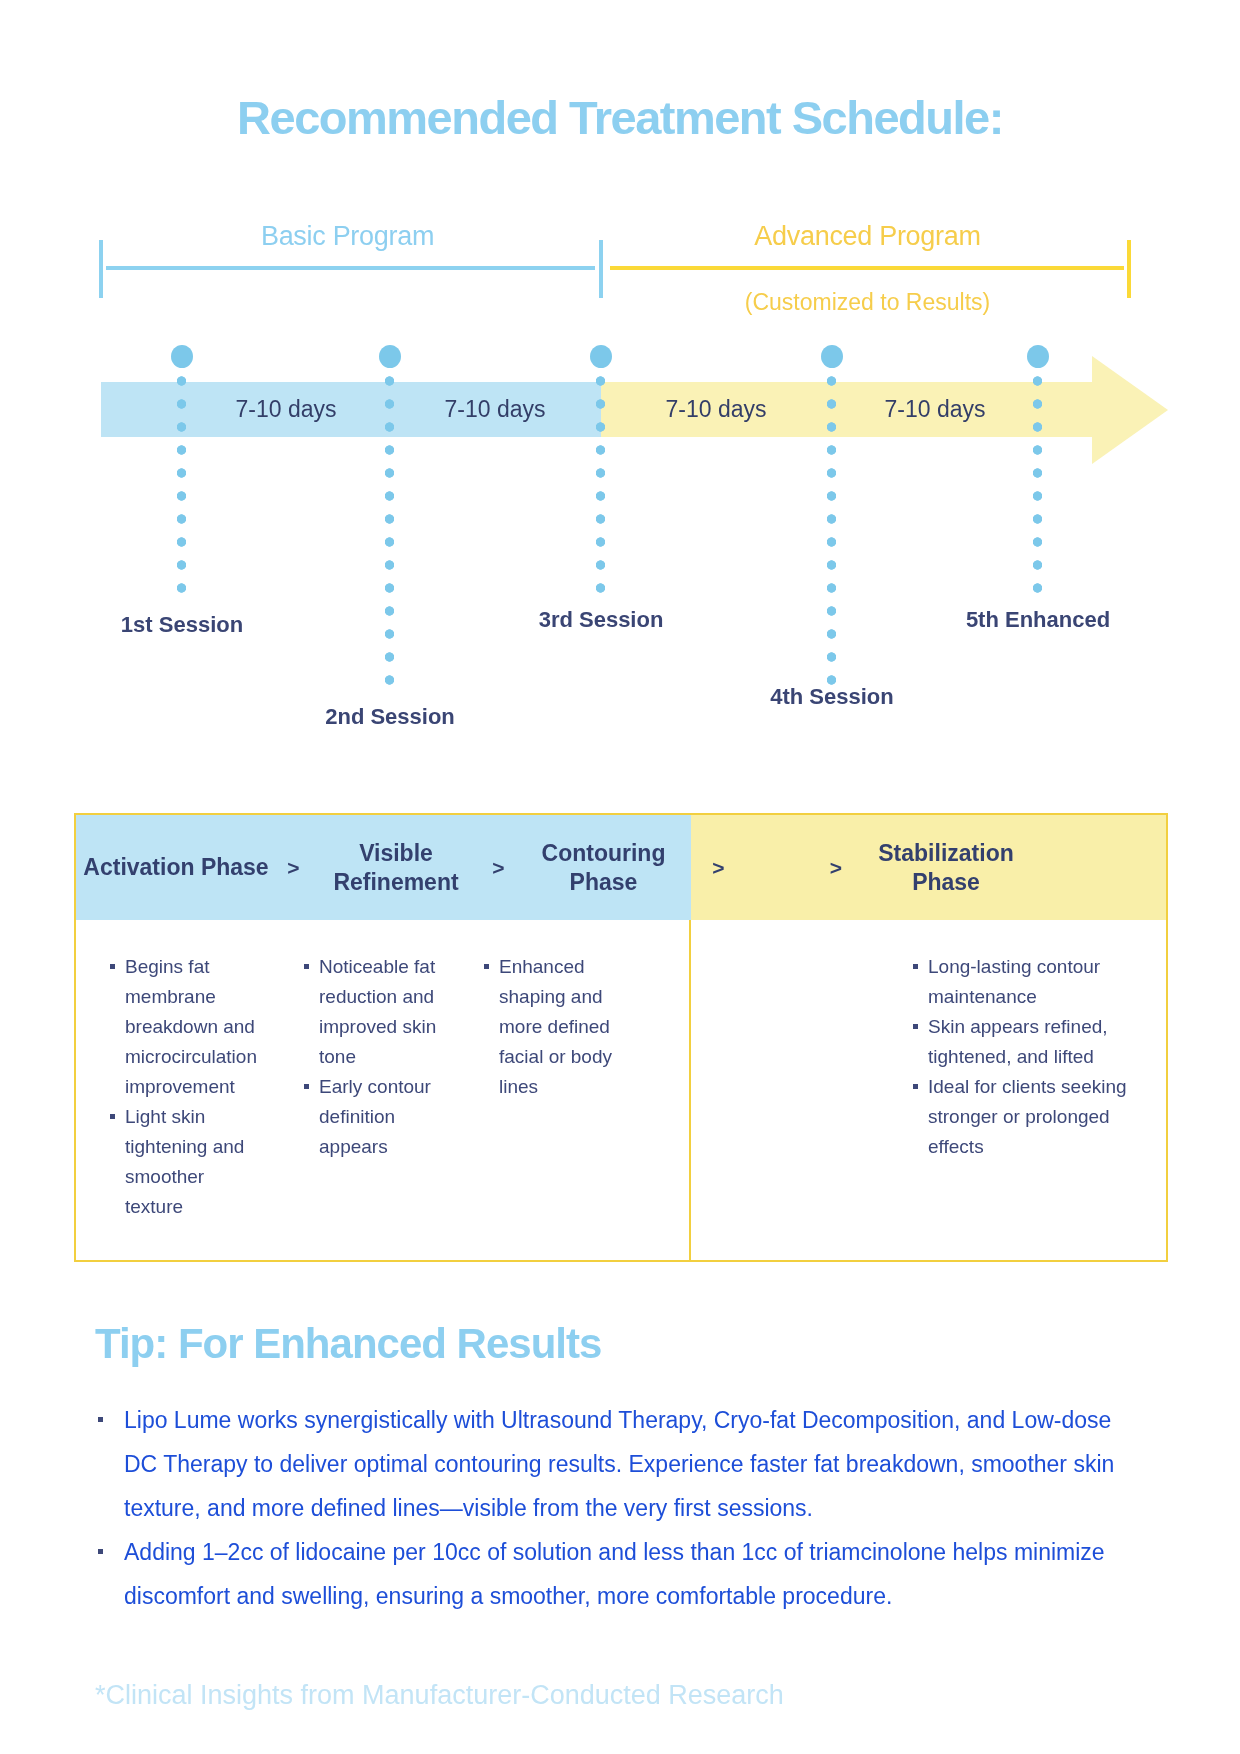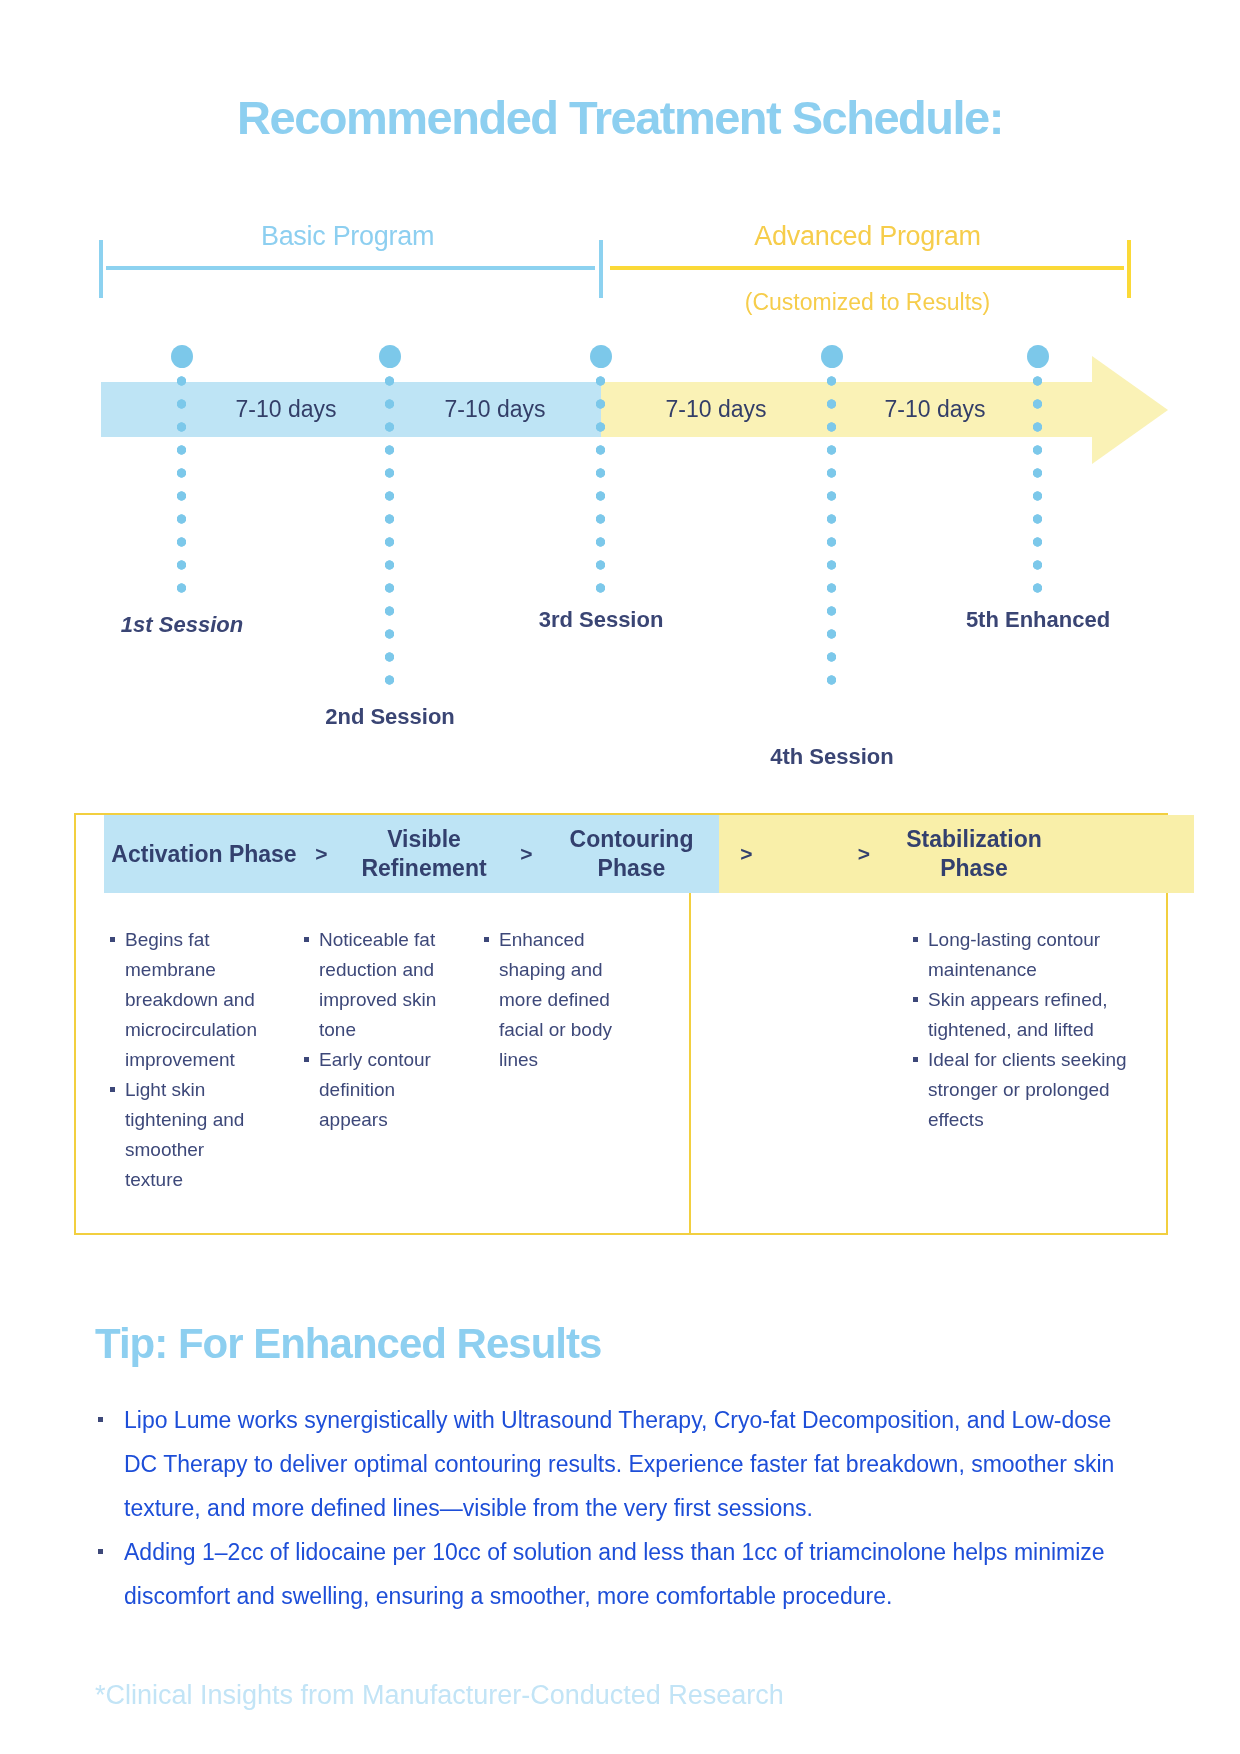--- a/index.html
+++ b/index.html
@@ -46,29 +46,29 @@
   .bd1 { left: 171px; } .bd2 { left: 379px; } .bd3 { left: 590px; } .bd4 { left: 821px; } .bd5 { left: 1027px; }
   .dotline {
     position: absolute; top: 375px; width: 11px; z-index: 2;
     background-image: radial-gradient(circle at 5.5px 6px, #7CC8EA 4.4px, rgba(124,200,234,0) 5px);
     background-size: 11px 23px; background-repeat: repeat-y;
   }
   .dl1 { left: 176px; height: 221px; } .dl2 { left: 384px; height: 317px; }
   .dl3 { left: 595px; height: 221px; } .dl4 { left: 826px; height: 317px; }
   .dl5 { left: 1032px; height: 221px; }
   .session { position: absolute; width: 210px; text-align: center; font-size: 22px; font-weight: 700; color: #3A4574; }
-  .ss1 { left: 77px; top: 612px; font-style: italic; } .ss2 { left: 285px; top: 704px; }
-  .ss3 { left: 496px; top: 607px; } .ss4 { left: 727px; top: 744px; }
+  .ss1 { left: 77px; top: 612px; } .ss2 { left: 285px; top: 704px; }
+  .ss3 { left: 496px; top: 607px; } .ss4 { left: 727px; top: 684px; }
   .ss5 { left: 933px; top: 607px; }
   
   .phase-table {
     position: absolute; left: 74px; top: 813px; width: 1094px;
     border: 2px solid #F2CF3F;
   }
-  .pt-header { display: flex; height: 78px; margin-left: 28px; }
+  .pt-header { display: flex; height: 105px; }
   .half { display: grid; height: 100%; }
   .half-blue { width: 615px; background: #BEE4F5; grid-template-columns: 200px 35px 170px 35px 175px; }
   .half-yellow { width: 475px; background: #F9EFA9; grid-template-columns: 55px 180px 40px 200px; }
   .ph-cell, .ph-chev {
     display: flex; align-items: center; justify-content: center;
     text-align: center; color: #33406E; font-weight: 700;
   }
   .ph-cell { font-size: 23px; line-height: 29px; padding: 0 6px; }
   .ph-chev { font-size: 21px; }
   .pt-body {

